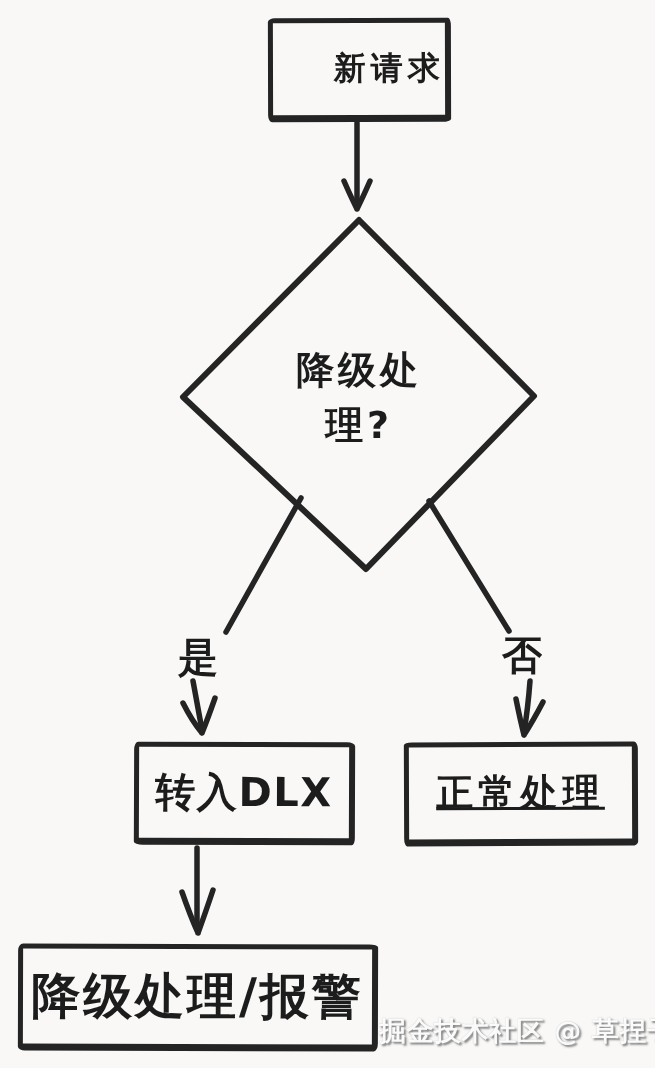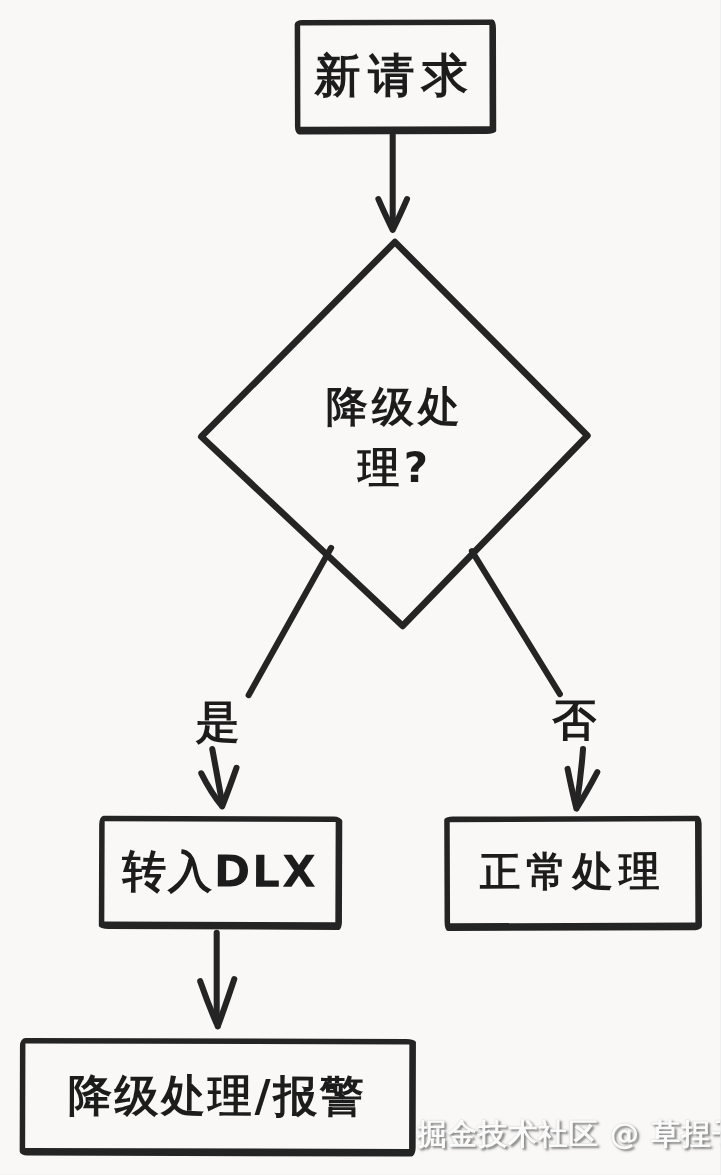--- a/index.html
+++ b/index.html
@@ -40,28 +40,28 @@
     display: flex;
     align-items: center;
     justify-content: center;
     color: #1c1c1c;
     font-weight: 700;
     text-align: center;
     background: transparent;
   }
   
   .sk1 { border-radius: 7px 3px 9px 4px / 4px 8px 3px 7px; transform: rotate(-0.15deg); }
-  .sk2 { border-radius: 4px 8px 3px 9px / 8px 4px 7px 3px; transform: rotate(0.2deg); }
-  .sk3 { border-radius: 8px 4px 6px 3px / 3px 7px 4px 8px; transform: rotate(-0.2deg); }
+  .sk2 { border-radius: 4px 8px 3px 9px / 8px 4px 7px 3px; transform: rotate(0.2deg); margin-left: 44px; }
+  .sk3 { border-radius: 8px 4px 6px 3px / 3px 7px 4px 8px; transform: rotate(-0.2deg); text-decoration: underline; }
   .sk4 { border-radius: 5px 9px 4px 7px / 7px 3px 8px 4px; transform: rotate(0.15deg); }
 
-  .node-new   { left: 268px; top: 18px;  width: 183px; height: 104px; font-size: 42px; letter-spacing: 0.16em; }
+  .node-new   { left: 268px; top: 18px;  width: 183px; height: 104px; font-size: 32px; letter-spacing: 0.16em; justify-content: flex-end; }
   .node-dlx   { left: 90px;  top: 742px; width: 221px; height: 103px; font-size: 40px; letter-spacing: 0.04em; }
   .node-norm  { left: 404px; top: 742px; width: 234px; height: 104px; font-size: 37px; letter-spacing: 0.14em; }
-  .node-deg   { left: 18px;  top: 944px; width: 360px; height: 107px; font-size: 40px; letter-spacing: 0.06em; }
+  .node-deg   { left: 18px;  top: 944px; width: 360px; height: 107px; font-size: 49px; letter-spacing: 0.06em; }
 
   .decision-text {
     position: absolute;
     left: 283px; top: 343px;
     width: 152px; height: 110px;
     display: flex;
     align-items: center;
     justify-content: center;
     text-align: center;
     color: #1c1c1c;

